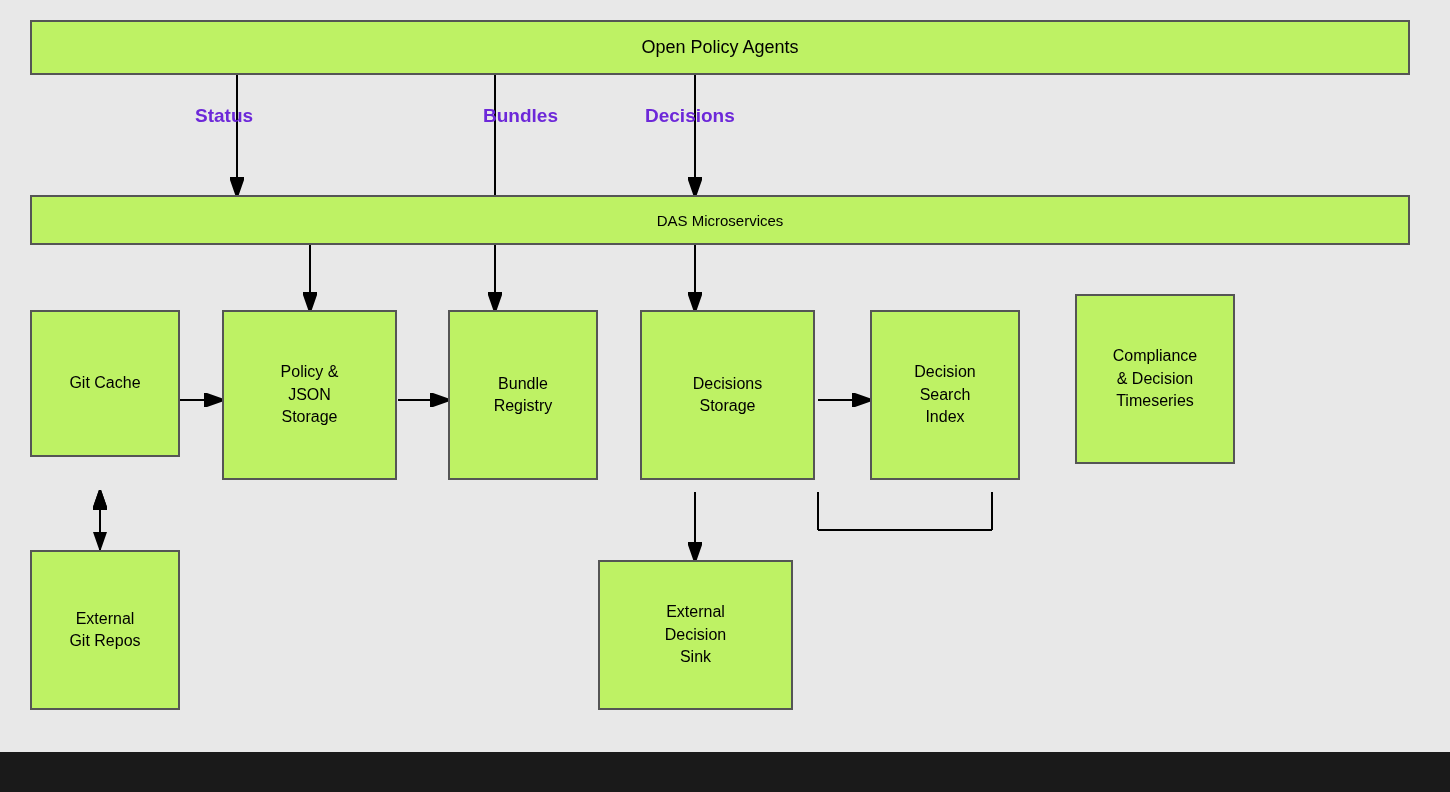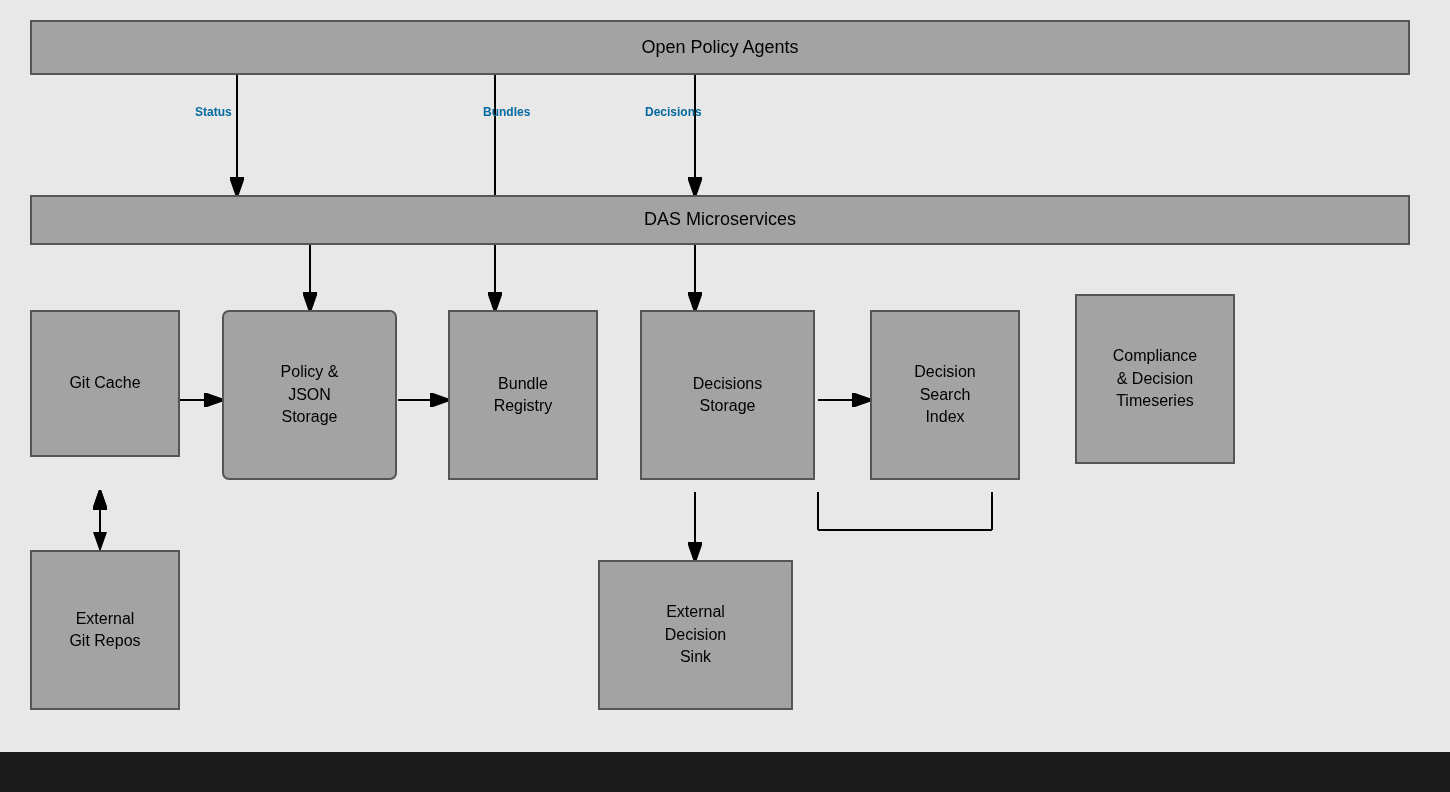--- a/index.html
+++ b/index.html
@@ -25,36 +25,36 @@
       height: 40px;
       background: #1a1a1a;
       position: absolute;
       bottom: 0;
       left: 0;
     }
 
     
     .box {
       position: absolute;
-      background: #a3a3a3;
+      background: #bef264;
       border: 2px solid #555;
       display: flex;
       align-items: center;
       justify-content: center;
       text-align: center;
       font-size: 16px;
       line-height: 1.4;
     }
 
     
     .arrow-label {
       position: absolute;
       font-weight: bold;
-      font-size: 12px;
-      color: #0369a1;
+      font-size: 19px;
+      color: #6d28d9;
     }
 
     svg.arrows {
       position: absolute;
       top: 0;
       left: 0;
       width: 1450px;
       height: 752px;
       pointer-events: none;
     }
@@ -132,29 +132,29 @@
   </svg>
 
   <div class="box" style="left:30px; top:20px; width:1380px; height:55px; font-size:18px;">
     <span>Open Policy Agents</span>
   </div>
 
   <div class="arrow-label" style="left:195px; top:105px;">Status</div>
   <div class="arrow-label" style="left:455px; top:105px;margin-left:28px;">Bundles</div>
   <div class="arrow-label" style="left:645px; top:105px;">Decisions</div>
 
-  <div class="box" style="left:30px; top:195px; width:1380px; height:50px; font-size:18px;">
+  <div class="box" style="left:30px; top:195px; width:1380px; height:50px; font-size:15px;">
     <span>DAS Microservices</span>
   </div>
 
   <div class="box" style="left:30px; top:310px; width:150px; height:147px;">
     <span>Git Cache</span>
   </div>
 
-  <div class="box" style="left:222px; top:310px; width:175px; height:170px;border-radius:7px;">
+  <div class="box" style="left:222px; top:310px; width:175px; height:170px;">
     <span style="white-space:pre-line;">Policy &amp;
 JSON
 Storage</span>
   </div>
 
   <div class="box" style="left:448px; top:310px; width:150px; height:170px;">
     <span style="white-space:pre-line;">Bundle
 Registry</span>
   </div>
 

